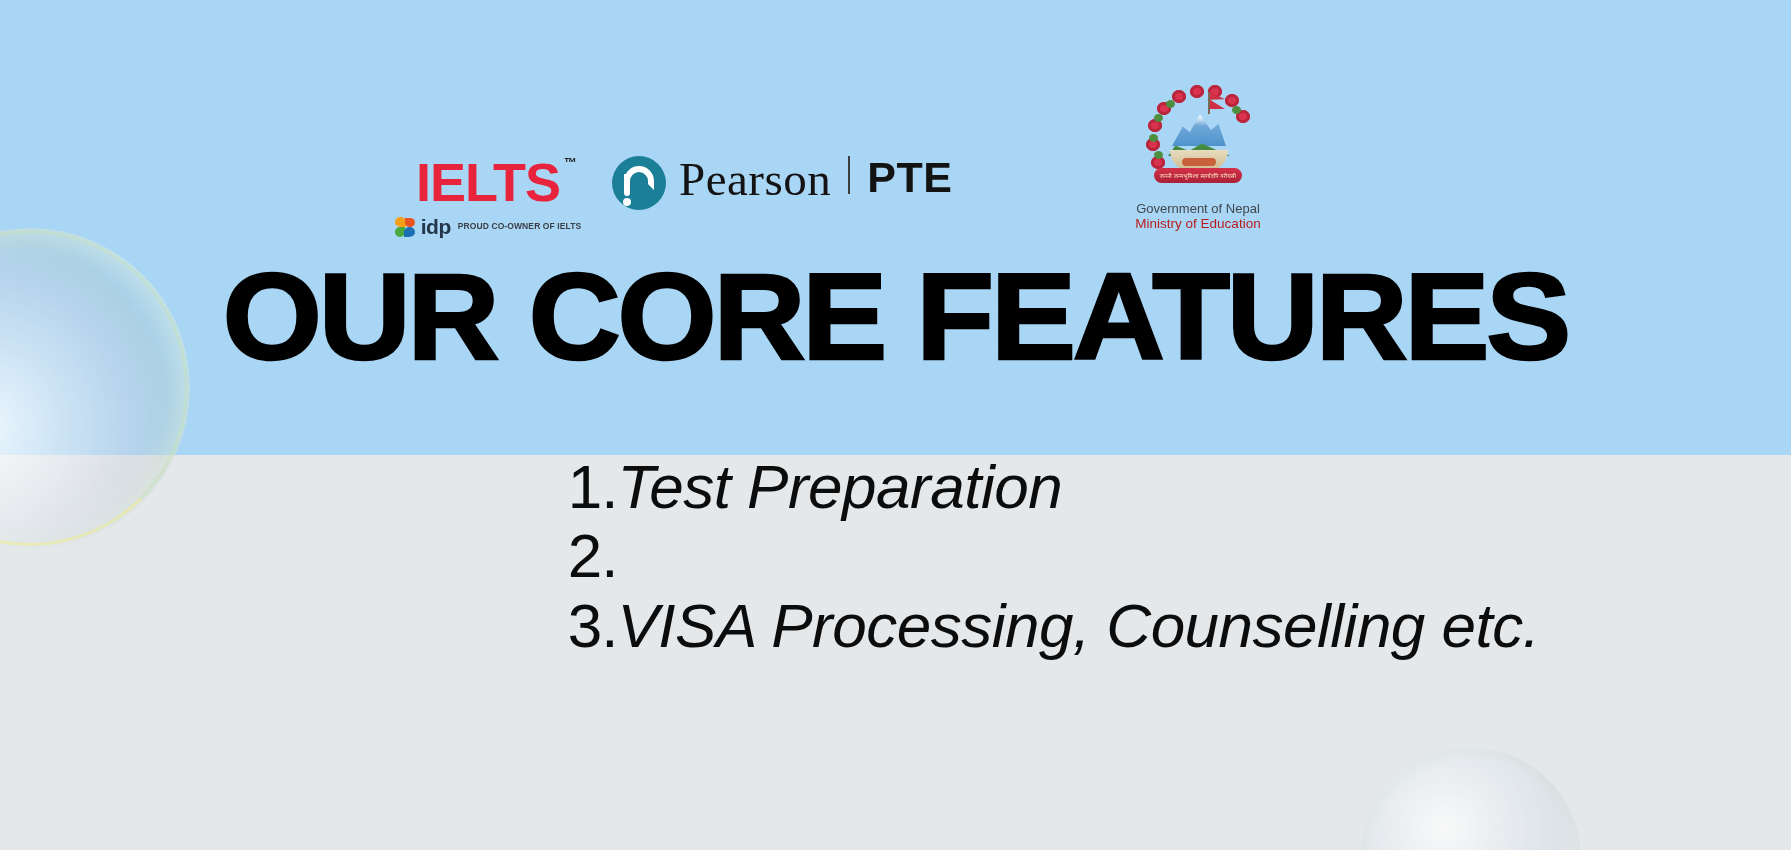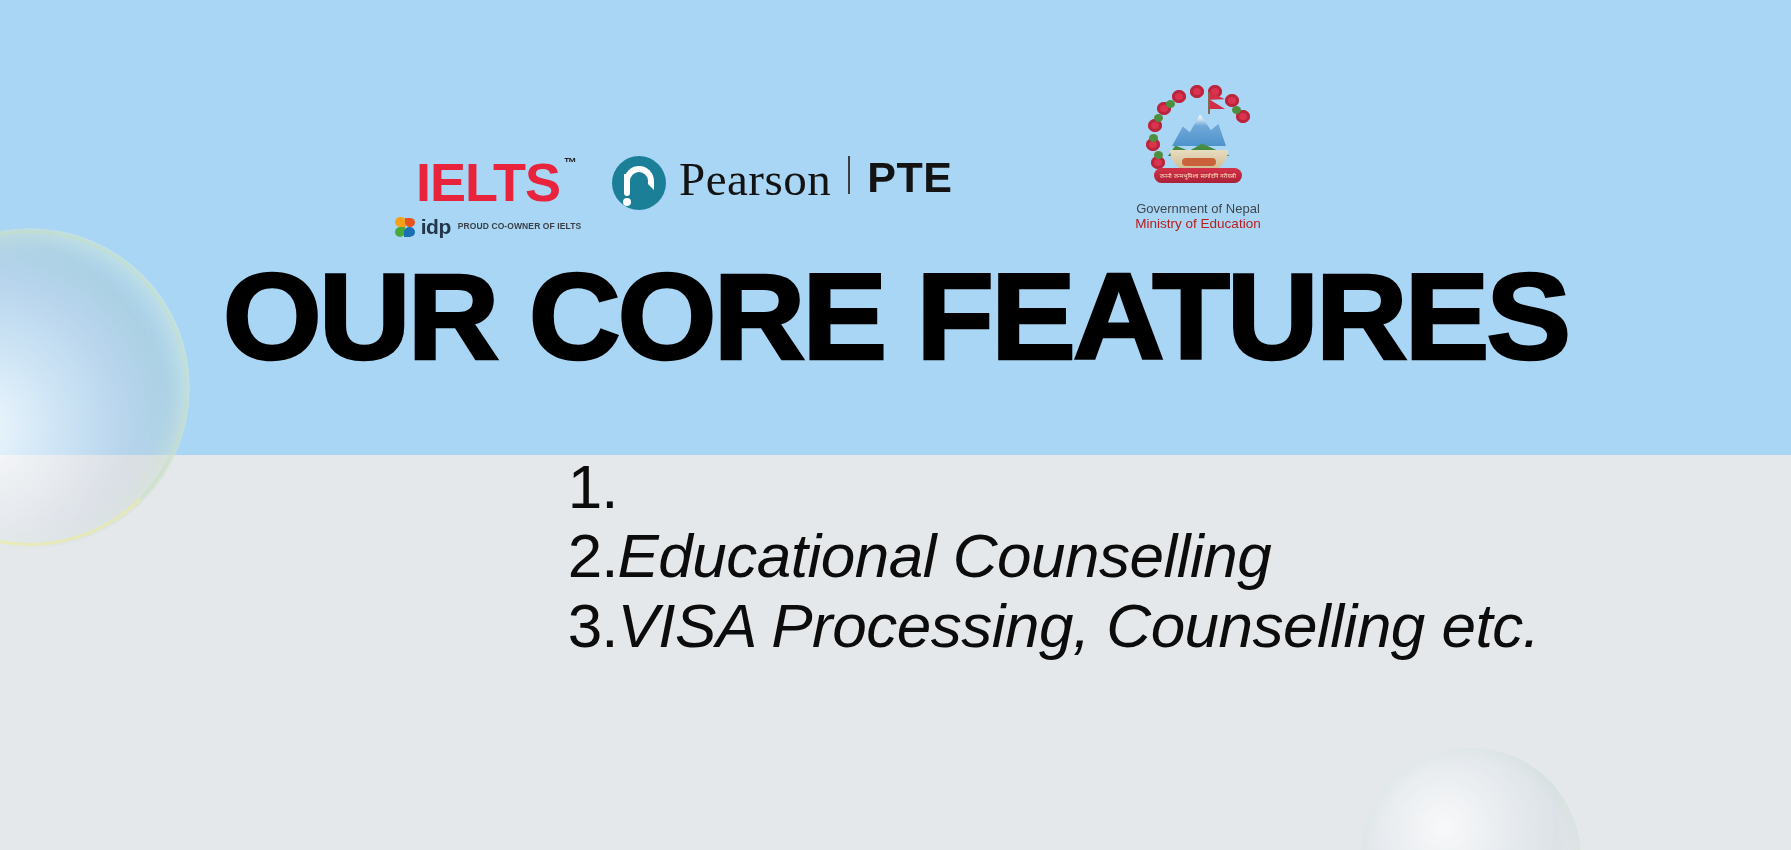--- a/index.html
+++ b/index.html
@@ -421,24 +421,24 @@
       <div class="moe-line2">Ministry of Education</div>
     </div>
 
   </div>
 
   <div class="headline">OUR CORE FEATURES</div>
 
   <div class="feature-list">
     <div class="feature-row">
       <span class="feature-num">1.</span>
+      <span class="feature-text">Test Preparation</span>
     </div>
     <div class="feature-row">
       <span class="feature-num">2.</span>
-      <span class="feature-text">Educational Counselling</span>
     </div>
     <div class="feature-row">
       <span class="feature-num">3.</span>
       <span class="feature-text">VISA Processing, Counselling etc.</span>
     </div>
   </div>
 
 </div>
 
 </body></html>

